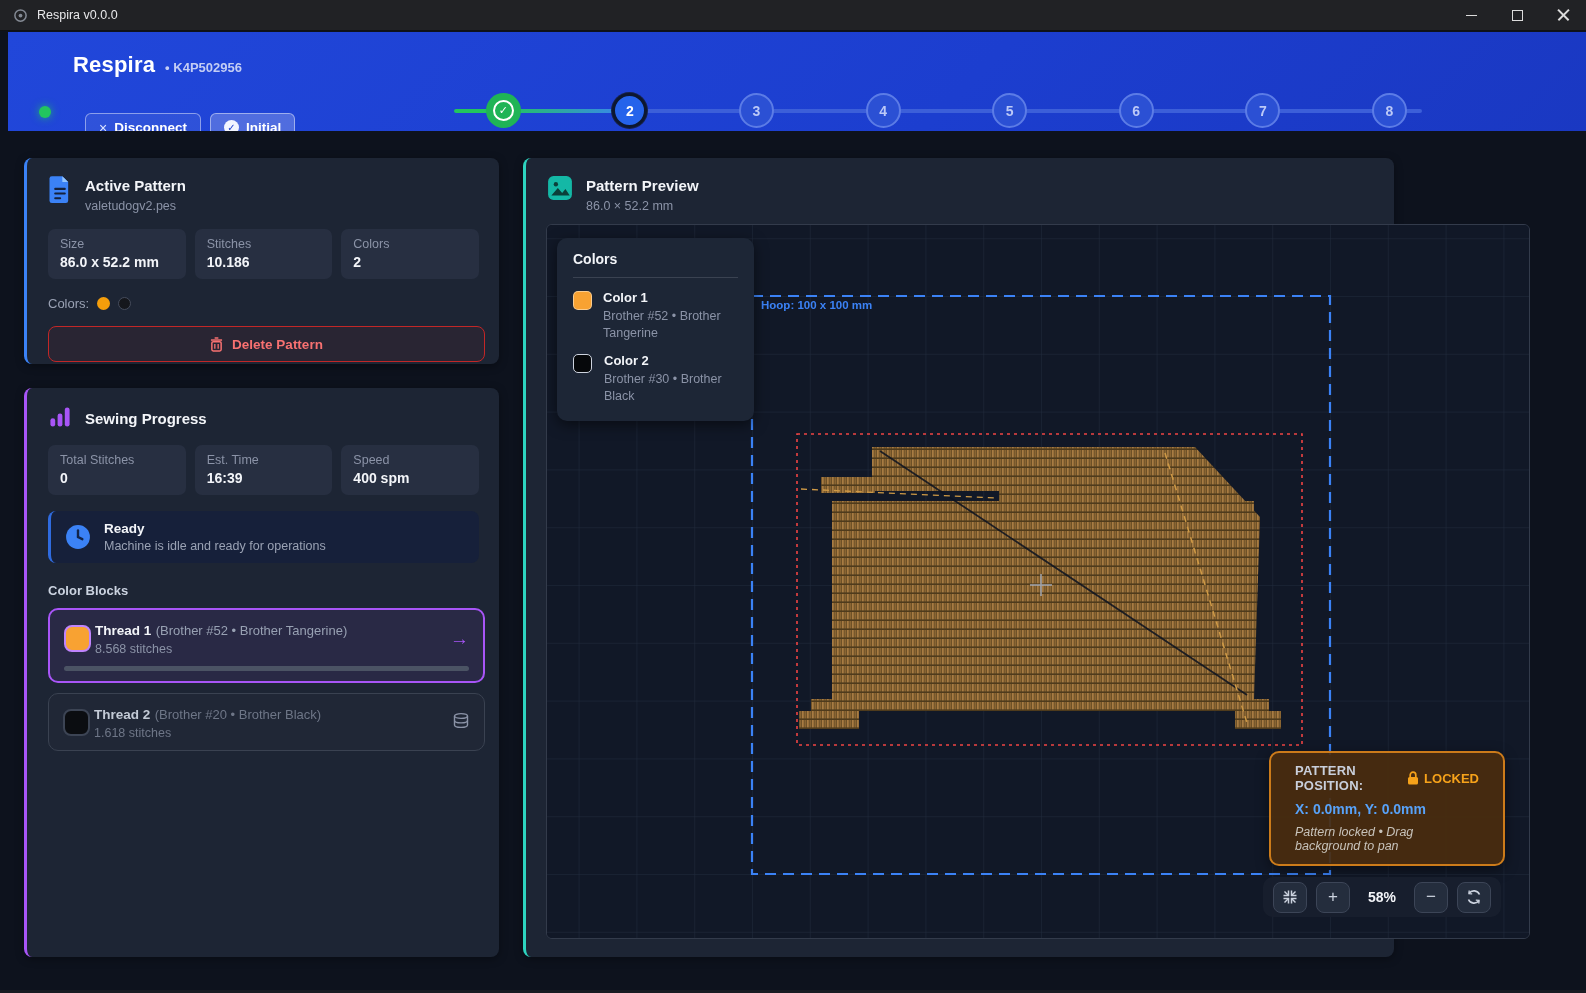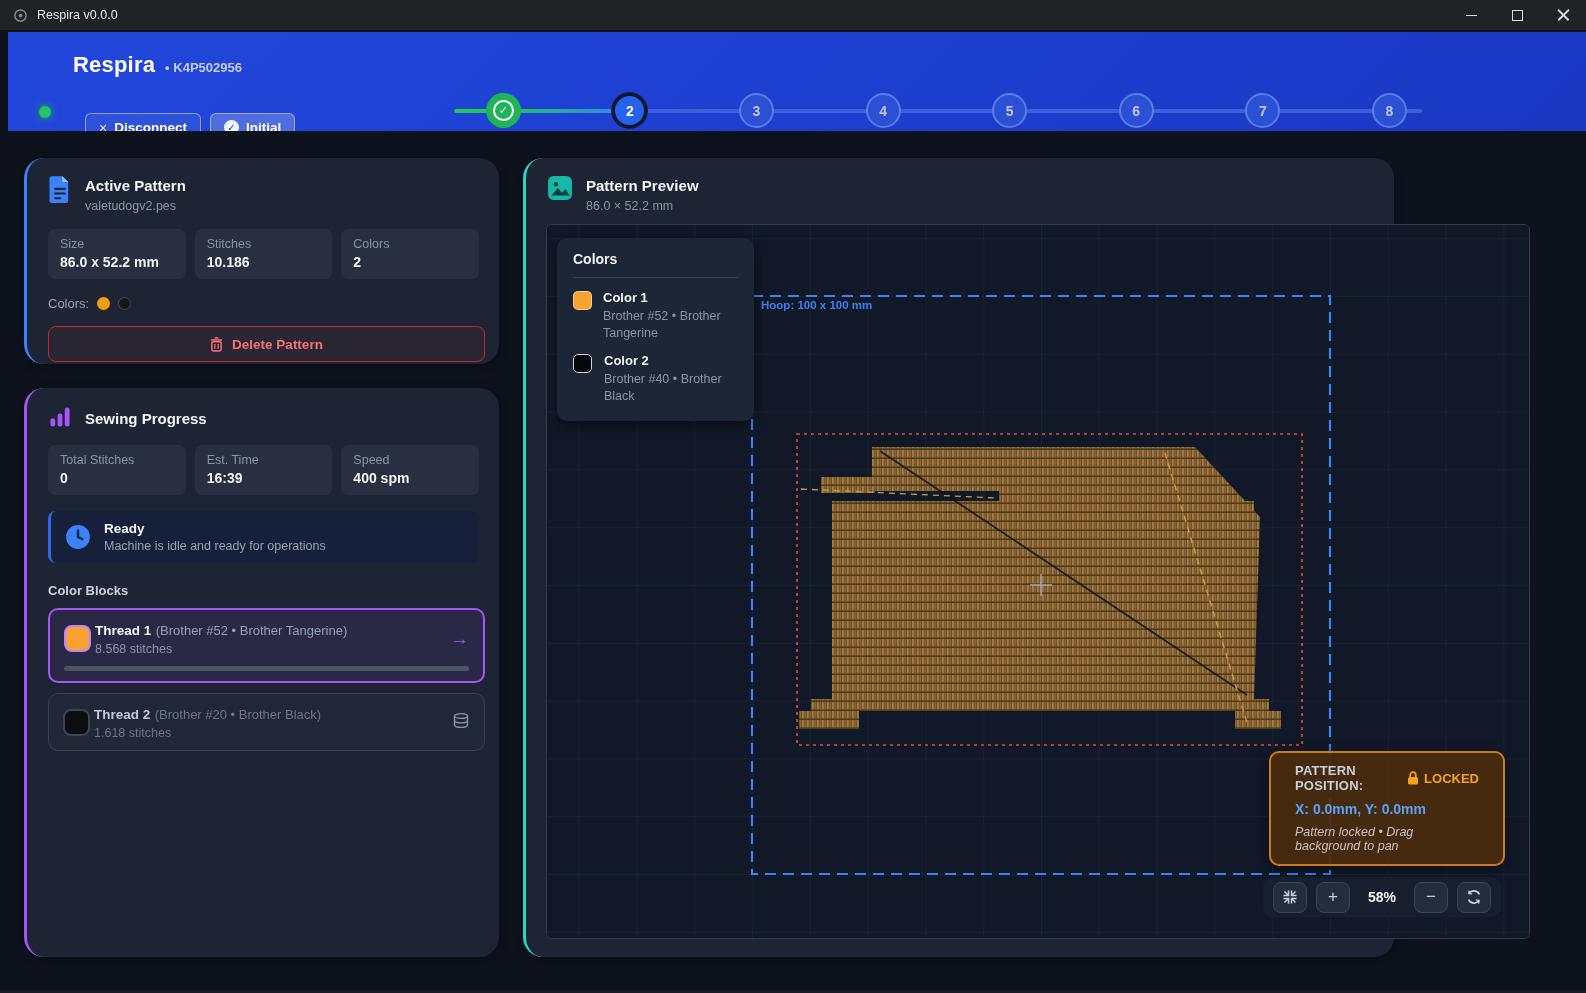--- a/index.html
+++ b/index.html
@@ -45,21 +45,21 @@
   .step.done .step-circle { background:#1fb456; color:#fff; }
   .done-inner { width:21px; height:21px; border-radius:50%; border:2px solid #fff; display:flex; align-items:center; justify-content:center; font-size:11px; color:#fff; font-weight:bold; }
   .step.active .step-circle { background:#2563eb; border:3px solid #0d1730; box-shadow:0 0 0 1px #16224a; color:#fff; }
   .step-label { margin-top:9px; font-size:12.5px; font-weight:bold; color:#8ea6ef; }
   .step.done .step-label { color:#53e583; }
   .step.active .step-label { color:#ffffff; }
 
   
   .content { position:absolute; left:0; top:131px; width:100%; height:862px; background:#0d121d; }
 
-  .card { position:absolute; background:#1d2534; border-radius:20px; box-shadow:0 2px 8px rgba(0,0,0,.35); }
+  .card { position:absolute; background:#1d2534; border-radius:8px; box-shadow:0 2px 8px rgba(0,0,0,.35); }
   .card.blue  { border-left:3px solid #3b82f6; }
   .card.purple{ border-left:3px solid #a855f7; }
   .card.teal  { border-left:3px solid #2dd4bf; }
 
   .card-head { display:flex; align-items:flex-start; gap:13px; padding:17px 20px 0 21px; }
   .card-title { color:#f3f5f9; font-size:15px; font-weight:bold; padding-top:2px; }
   .card-sub { color:#8b93a7; font-size:12.5px; margin-top:5px; }
 
   .stats-row { display:flex; gap:9px; padding:16px 20px 0 21px; }
   .stat-box { flex:1; background:#272f41; border-radius:7px; padding:8px 12px 9px; }
@@ -391,21 +391,21 @@
             <span class="lswatch orange"></span>
             <div>
               <div class="legend-name">Color 1</div>
               <div class="legend-desc">Brother #52 • Brother Tangerine</div>
             </div>
           </div>
           <div class="legend-item">
             <span class="lswatch black"></span>
             <div>
               <div class="legend-name">Color 2</div>
-              <div class="legend-desc">Brother #40 • Brother Black</div>
+              <div class="legend-desc">Brother #30 • Brother Black</div>
             </div>
           </div>
         </div>
 
         <div class="pos-overlay">
           <div class="pos-line1">
             <span class="pos-label">PATTERN POSITION:</span>
             <span class="pos-locked">
               <svg width="12" height="14" viewBox="0 0 12 14">
                 <rect x="1" y="6" width="10" height="7.5" rx="1.5" fill="#f6a21a"></rect>

